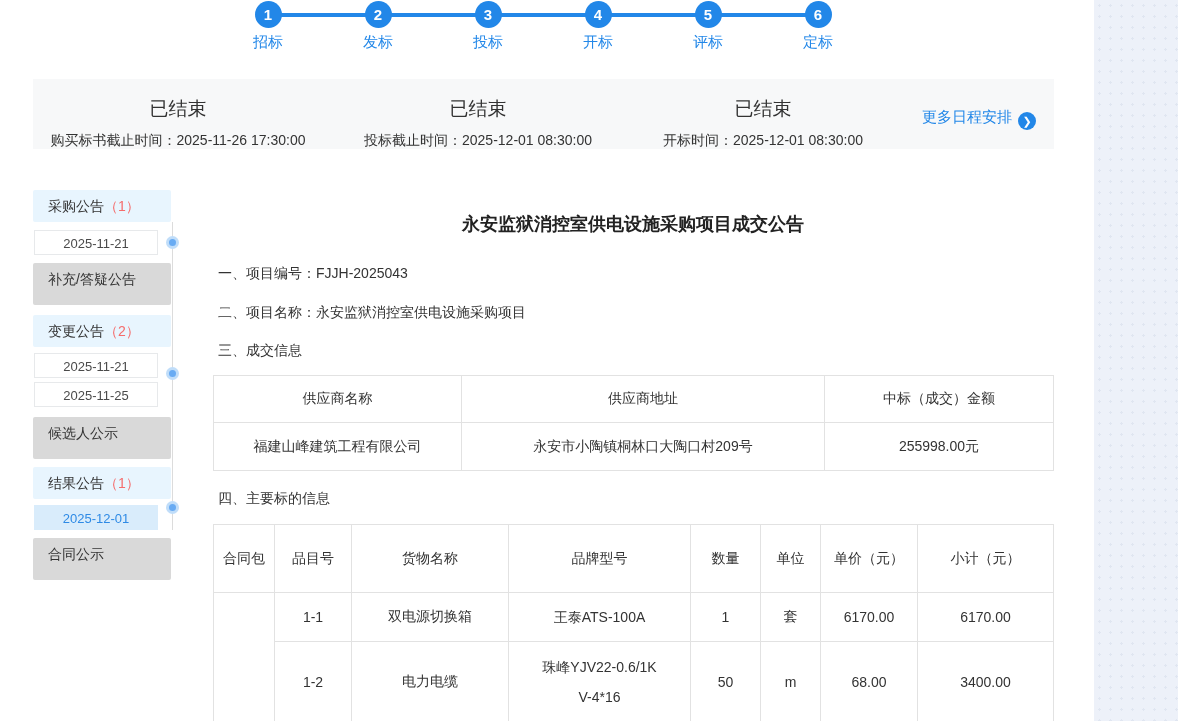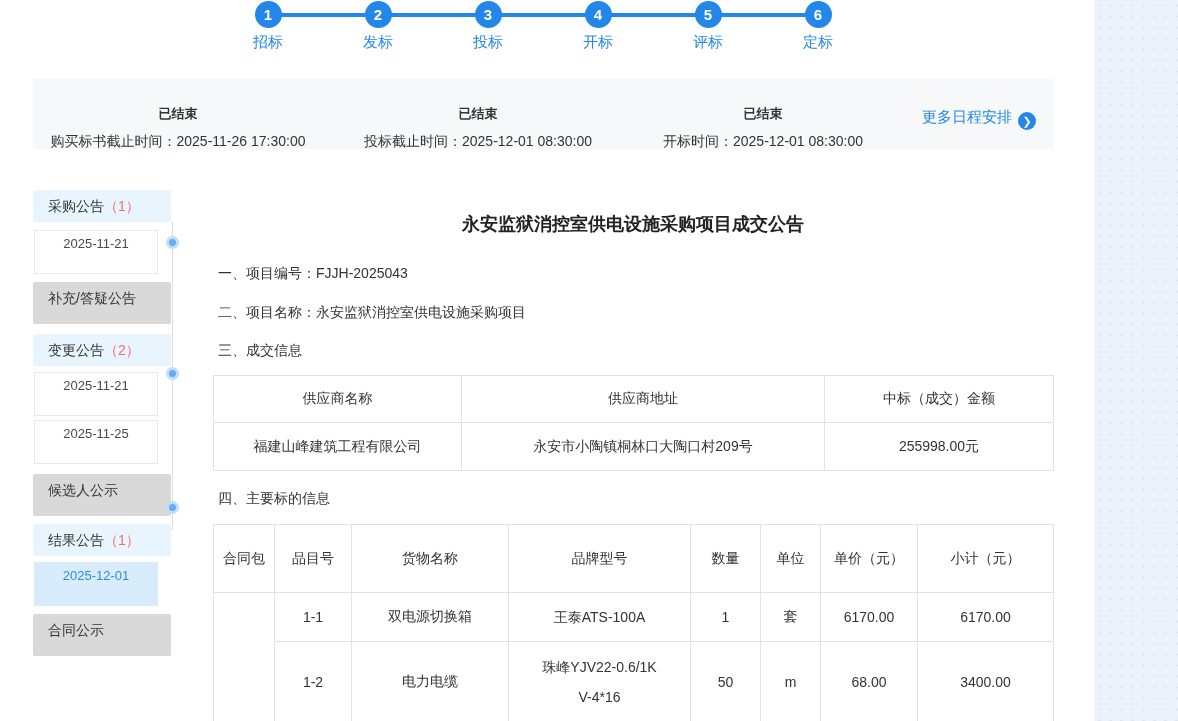--- a/index.html
+++ b/index.html
@@ -19,36 +19,36 @@
   .stepper-line{position:absolute;left:268px;top:13px;width:550px;height:4px;background:#2287e8;}
   .step{position:absolute;top:1px;width:80px;text-align:center;}
   .s1{left:228px}.s2{left:338px}.s3{left:448px}.s4{left:558px}.s5{left:668px}.s6{left:778px}
   .step-circle{width:27px;height:27px;border-radius:50%;background:#2287e8;color:#fff;
     font-size:15px;font-weight:bold;line-height:27px;margin:0 auto;text-align:center;}
   .step-label{margin-top:5px;color:#2287e8;font-size:15px;}
   
   .schedule-bar{position:absolute;left:33px;top:79px;width:1021px;height:70px;background:#f7f8f9;}
   .sched-col{position:absolute;top:0;text-align:center;color:#333;}
   .sc1{left:10px;width:270px}.sc2{left:330px;width:230px}.sc3{left:630px;width:200px}
-  .sched-status{font-weight:bold;font-size:13px;margin-top:26px;}
+  .sched-status{font-weight:normal;font-size:19px;margin-top:17px;}
   .sched-time{font-size:14px;margin-top:10px;white-space:nowrap;}
   .more-link{position:absolute;right:18px;top:29px;color:#2287e8;font-size:15px;cursor:pointer;white-space:nowrap;}
   .more-icon{display:inline-block;width:18px;height:18px;border-radius:50%;background:#2287e8;
     color:#fff;font-size:11px;line-height:18px;text-align:center;vertical-align:-3px;margin-left:6px;font-weight:bold;}
   
   .sidebar{position:absolute;left:33px;top:190px;width:160px;height:390px;}
   .rail{position:absolute;left:139px;top:32px;width:1px;height:308px;background:#dcdcdc;}
   .tdot{position:absolute;left:133px;width:13px;height:13px;border-radius:50%;background:#c0ddf9;}
   .tdot::after{content:"";position:absolute;left:3px;top:3px;width:7px;height:7px;border-radius:50%;background:#68abf3;}
   .td1{top:46px}.td2{top:177px}.td3{top:311px}
   .sb-item{position:relative;font-size:14px;box-sizing:border-box;}
   .cat{width:138px;height:32px;line-height:32px;background:#e8f5fe;color:#333;padding-left:15px;border-radius:2px;cursor:pointer;}
   .count{color:#f56c6c;}
   .grayitem{width:138px;height:42px;line-height:32px;background:#d9d9d9;color:#333;padding-left:15px;border-radius:2px;cursor:pointer;}
-  .dateitem{width:124px;height:44px;line-height:26px;margin-left:1px;background:#fff;border:1px solid #e7e9eb;
+  .dateitem{width:124px;height:25px;line-height:26px;margin-left:1px;background:#fff;border:1px solid #e7e9eb;
     text-align:center;color:#4a4a4a;font-size:13px;cursor:pointer;}
   .dateitem.active{background:#d9ecfb;border-color:#d9ecfb;color:#2e8ae5;}
   .mt8{margin-top:8px}.mt10{margin-top:10px}.mt6{margin-top:6px}.mt4{margin-top:4px}
   
   .main{position:absolute;left:213px;top:190px;width:840px;}
   .page-title{font-size:18px;font-weight:bold;color:#222;text-align:center;margin-top:23px;line-height:22px;}
   .para{font-size:14px;color:#333;padding-left:5px;line-height:16px;}
   .p1{margin-top:30px}.p2{margin-top:23px}.p3{margin-top:22px}.p4{margin-top:19px}
   table{border-collapse:collapse;width:840px;table-layout:fixed;}
   .t1{margin-top:17px}.t2{margin-top:18px}

